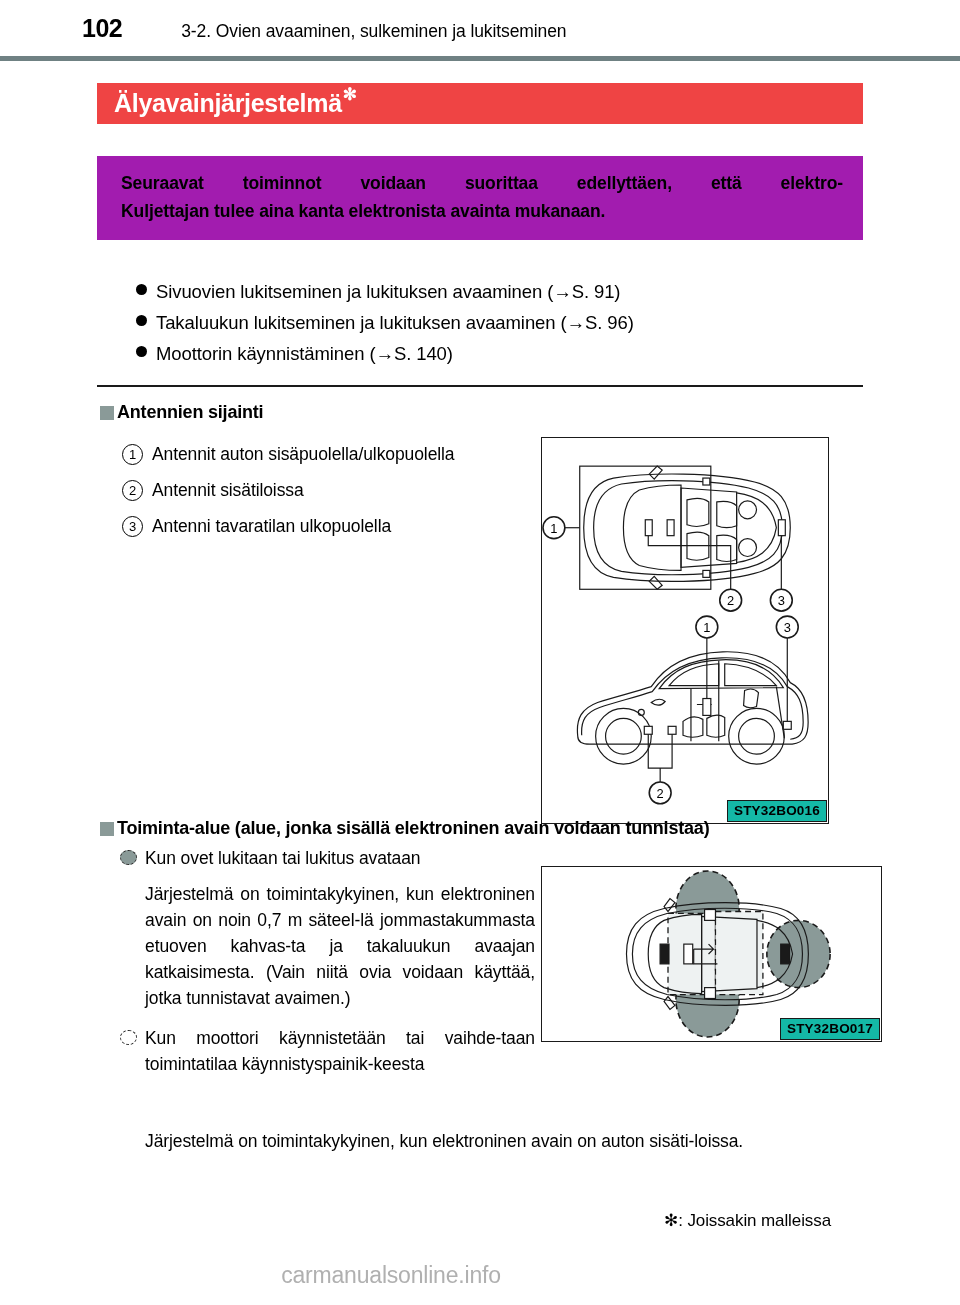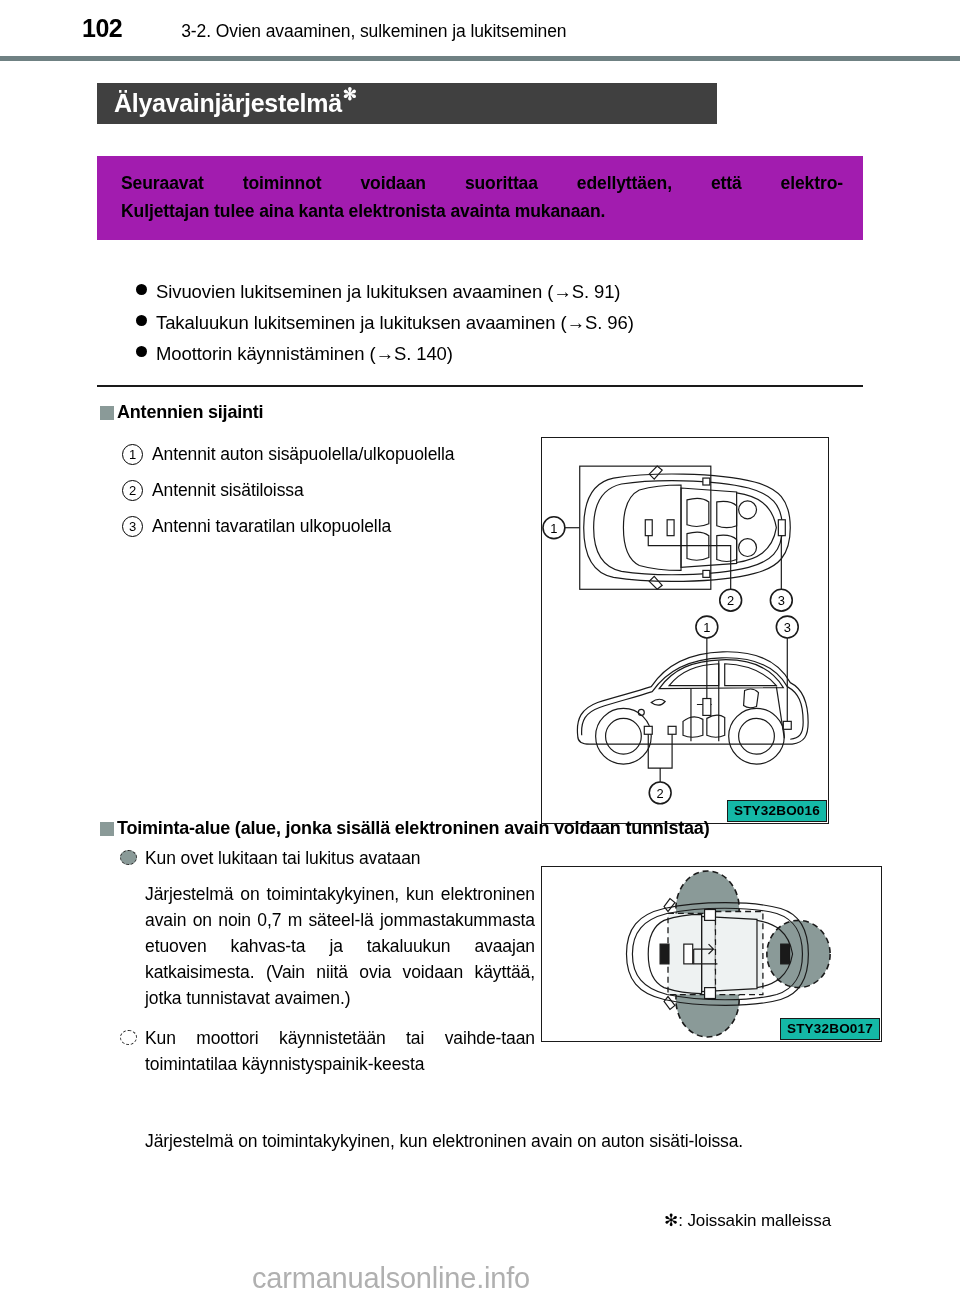--- a/index.html
+++ b/index.html
@@ -50,23 +50,23 @@
     width: 960px;
     height: 5px;
     background: #6f8183;
   }
 
   
   .title-banner {
     position: absolute;
     top: 83px;
     left: 97px;
-    width: 620px;
+    width: 766px;
     height: 41px;
-    background: #404040;
+    background: #ef4444;
     display: flex;
     align-items: center;
   }
   .title-text {
     color: #ffffff;
     font-size: 25px;
     font-weight: bold;
     margin-left: 17px;
     letter-spacing: -0.3px;
   }
@@ -272,21 +272,21 @@
   
   .watermark {
     position: absolute;
     top: 1262px;
     left: 0;
     width: 796px;
     text-align: center;
     padding-right: 14px;
     box-sizing: border-box;
     color: #b0b0b0;
-    font-size: 29px;
+    font-size: 23px;
     letter-spacing: -0.2px;
   }
 </style>
 </head>
 <body>
 
 <div class="page">
 
   <div class="header">
     <span class="page-number">102</span>

